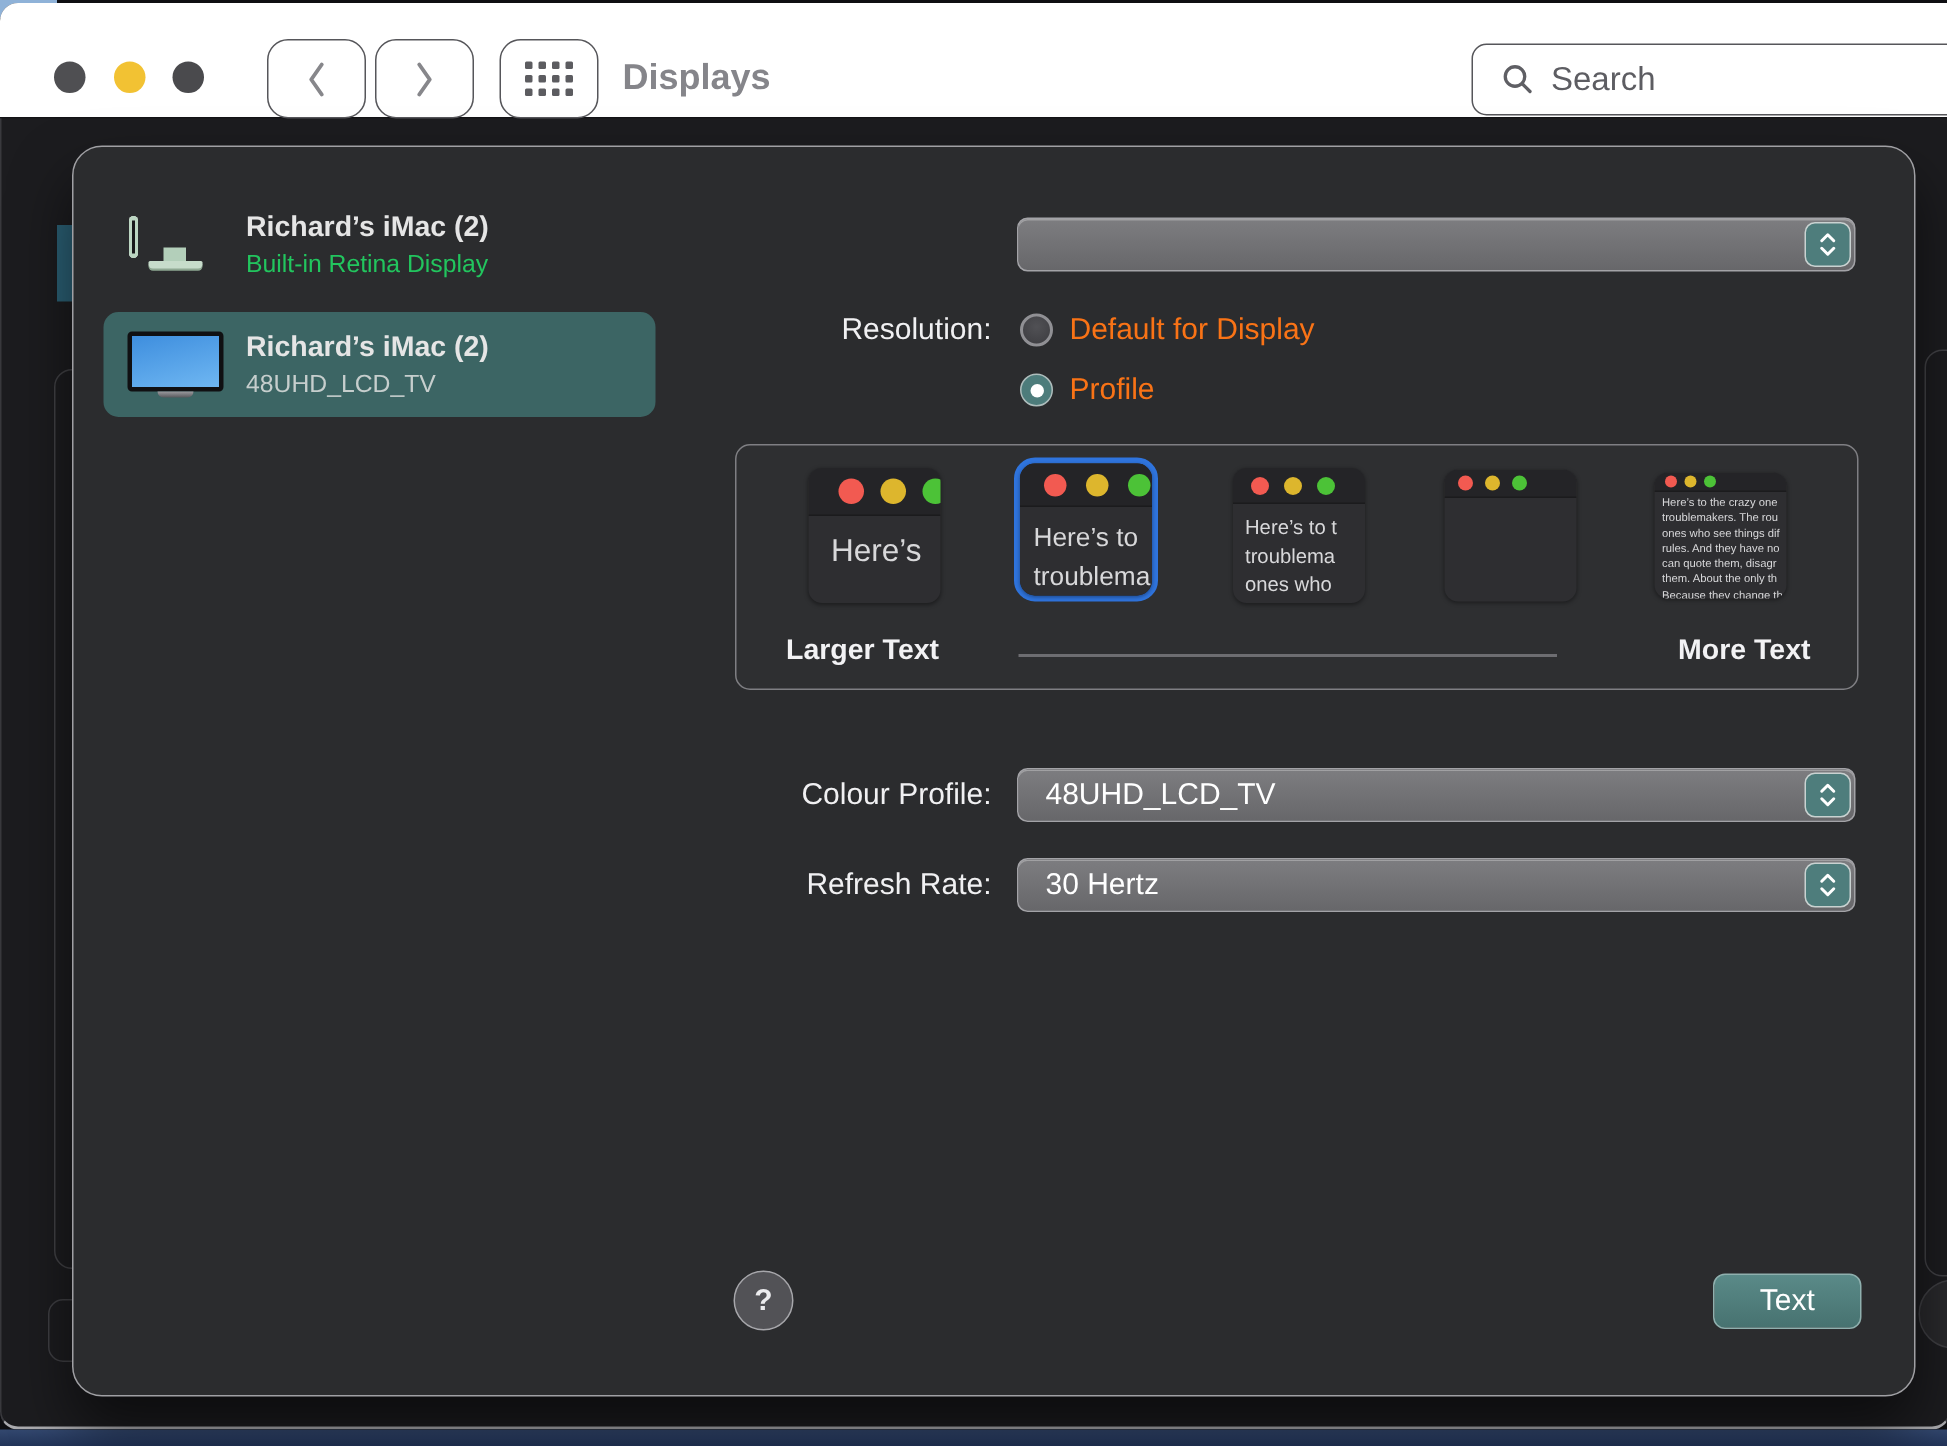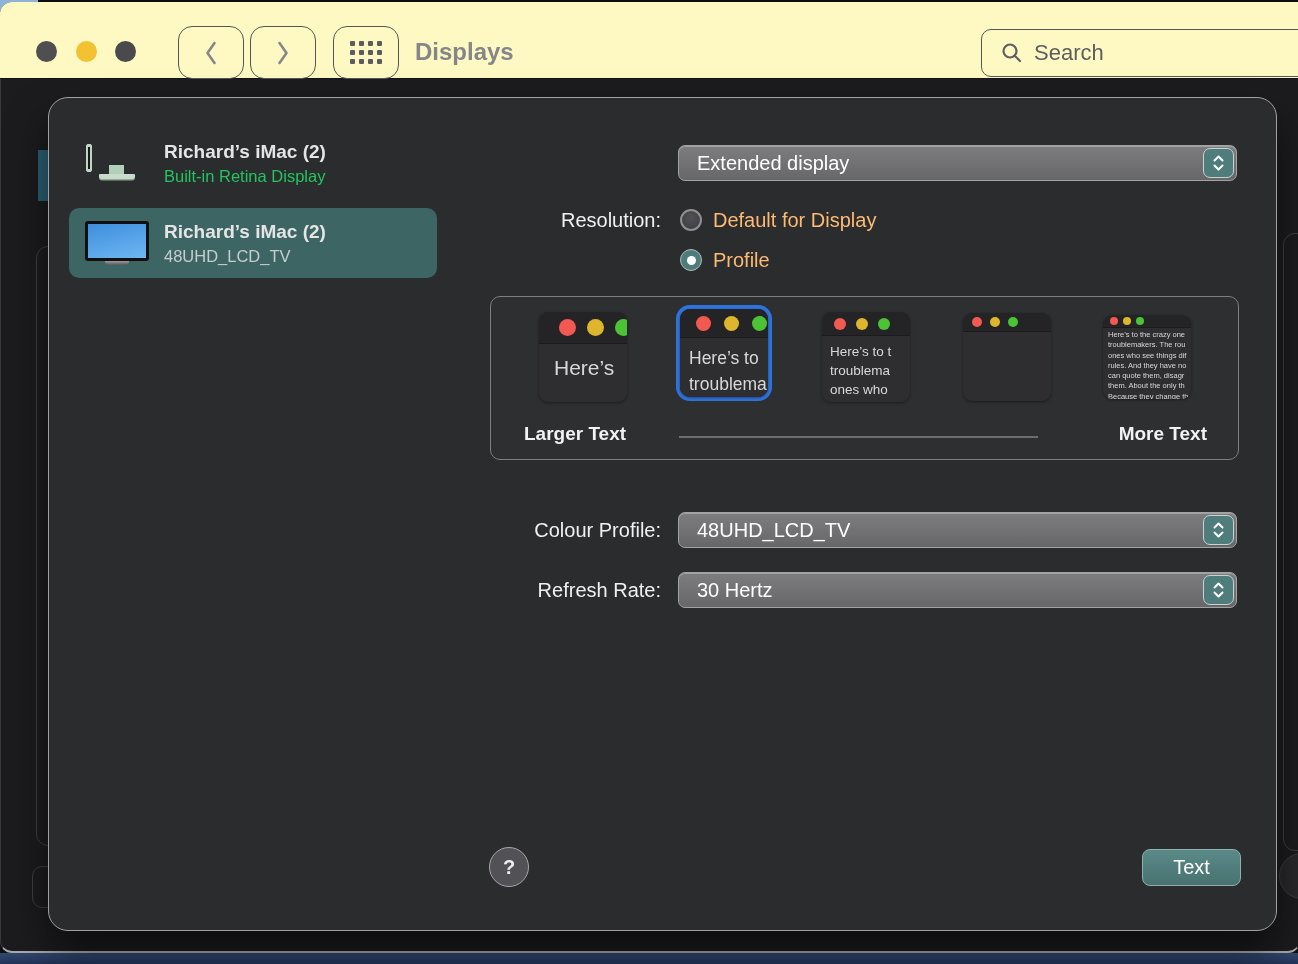--- a/index.html
+++ b/index.html
@@ -11,21 +11,21 @@
   
   .wallpaper-corner { position:absolute; top:0; left:0; width:38px; height:12px; background:#8fb2d8; z-index:0; }
   .wallpaper-strip  { position:absolute; left:0; right:0; bottom:0; height:11px;
                       background:linear-gradient(180deg,#33486f,#223459); z-index:0; }
 
   
   .window { position:absolute; left:0; top:2px; width:1300px; bottom:11px; background:#1c1c1f;
             border:1px solid #39393d; border-bottom:2.5px solid #ababaf;
             border-radius:12px 0 12px 12px; z-index:1; }
 
-  .toolbar { position:absolute; left:0; top:2px; width:1298px; height:77px; background:#fef9c3;
+  .toolbar { position:absolute; left:0; top:2px; width:1298px; height:77px; background:#ffffff;
              border-bottom:1px solid #131316; border-radius:12px 0 0 0; z-index:2; }
 
   .traffic { position:absolute; top:39px; width:21px; height:21px; border-radius:50%; }
   .traffic.t1 { left:36px;  background:#4f4f52; }
   .traffic.t2 { left:76px;  background:#f2c233; }
   .traffic.t3 { left:115px; background:#4a4a4d; }
 
   .navbtn { position:absolute; top:24px; width:66px; height:53px; border:1.5px solid #56565a;
             border-radius:14px; display:flex; align-items:center; justify-content:center; }
   .navbtn.back    { left:178px; }
@@ -83,21 +83,21 @@
   .select .val { position:absolute; left:18px; top:0; line-height:34px; font-size:20px; color:#ffffff; }
   .stepper { position:absolute; right:2px; top:2px; width:31px; height:30px; background:#4e7d7c;
              border:1.5px solid #c9d2d1; border-radius:7px; display:flex; align-items:center; justify-content:center; }
 
   .radio-row { position:absolute; left:0; width:1229px; height:36px; }
   .radio { position:absolute; left:631px; top:7px; width:22px; height:22px; border-radius:50%; }
   .radio.off { border:2px solid #909094; background:radial-gradient(circle at 50% 38%,#515155,#3c3c40); }
   .radio.on  { border:1.5px solid #aebdbc; background:#4d7c7b; }
   .radio.on::after { content:""; position:absolute; left:50%; top:50%; width:9px; height:9px; margin:-4.5px 0 0 -4.5px;
                      border-radius:50%; background:#ffffff; }
-  .radio-label { position:absolute; left:664px; top:0; line-height:36px; font-size:20px; color:#fdba74; }
+  .radio-label { position:absolute; left:664px; top:0; line-height:36px; font-size:20px; color:#f97316; }
 
   
   .picker { position:absolute; left:441px; top:198px; width:749px; height:164px;
             border:1.5px solid #7f7f83; border-radius:10px; background:rgba(255,255,255,0.015); }
   .thumb { position:absolute; width:88px; overflow:hidden; border-radius:9px; background:#2e2e31;
            box-shadow:0 1px 3px rgba(0,0,0,.4); }
   .thumb .tb { background:#242427; border-bottom:1px solid #1b1b1d; display:flex; align-items:center; }
   .thumb .dot { border-radius:50%; flex:0 0 auto; }
   .dot.red { background:#f25a51; } .dot.yel { background:#ddb62d; } .dot.grn { background:#4cc237; }
   .thumb .body { color:#d8d8da; white-space:pre-line; overflow:hidden; }
@@ -222,21 +222,20 @@
           </span>
       </span>
       <span class="side-text">
         <div class="t">Richard’s iMac (2)</div>
         <div class="s">48UHD_LCD_TV</div>
       </span>
     </div>
 
     <div class="frow" style="top:47px;">
       <div class="select">
-        <span class="val">Extended display</span>
         <span class="stepper">
           <svg width="13" height="20" viewBox="0 0 13 20">
               <path d="M2.5 7.5 L6.5 3.5 L10.5 7.5" fill="none" stroke="#fff" stroke-width="2" stroke-linecap="round" stroke-linejoin="round"></path>
               <path d="M2.5 12.5 L6.5 16.5 L10.5 12.5" fill="none" stroke="#fff" stroke-width="2" stroke-linecap="round" stroke-linejoin="round"></path>
             </svg>
         </span>
       </div>
     </div>
 
     <div class="radio-row" style="top:104px;">

